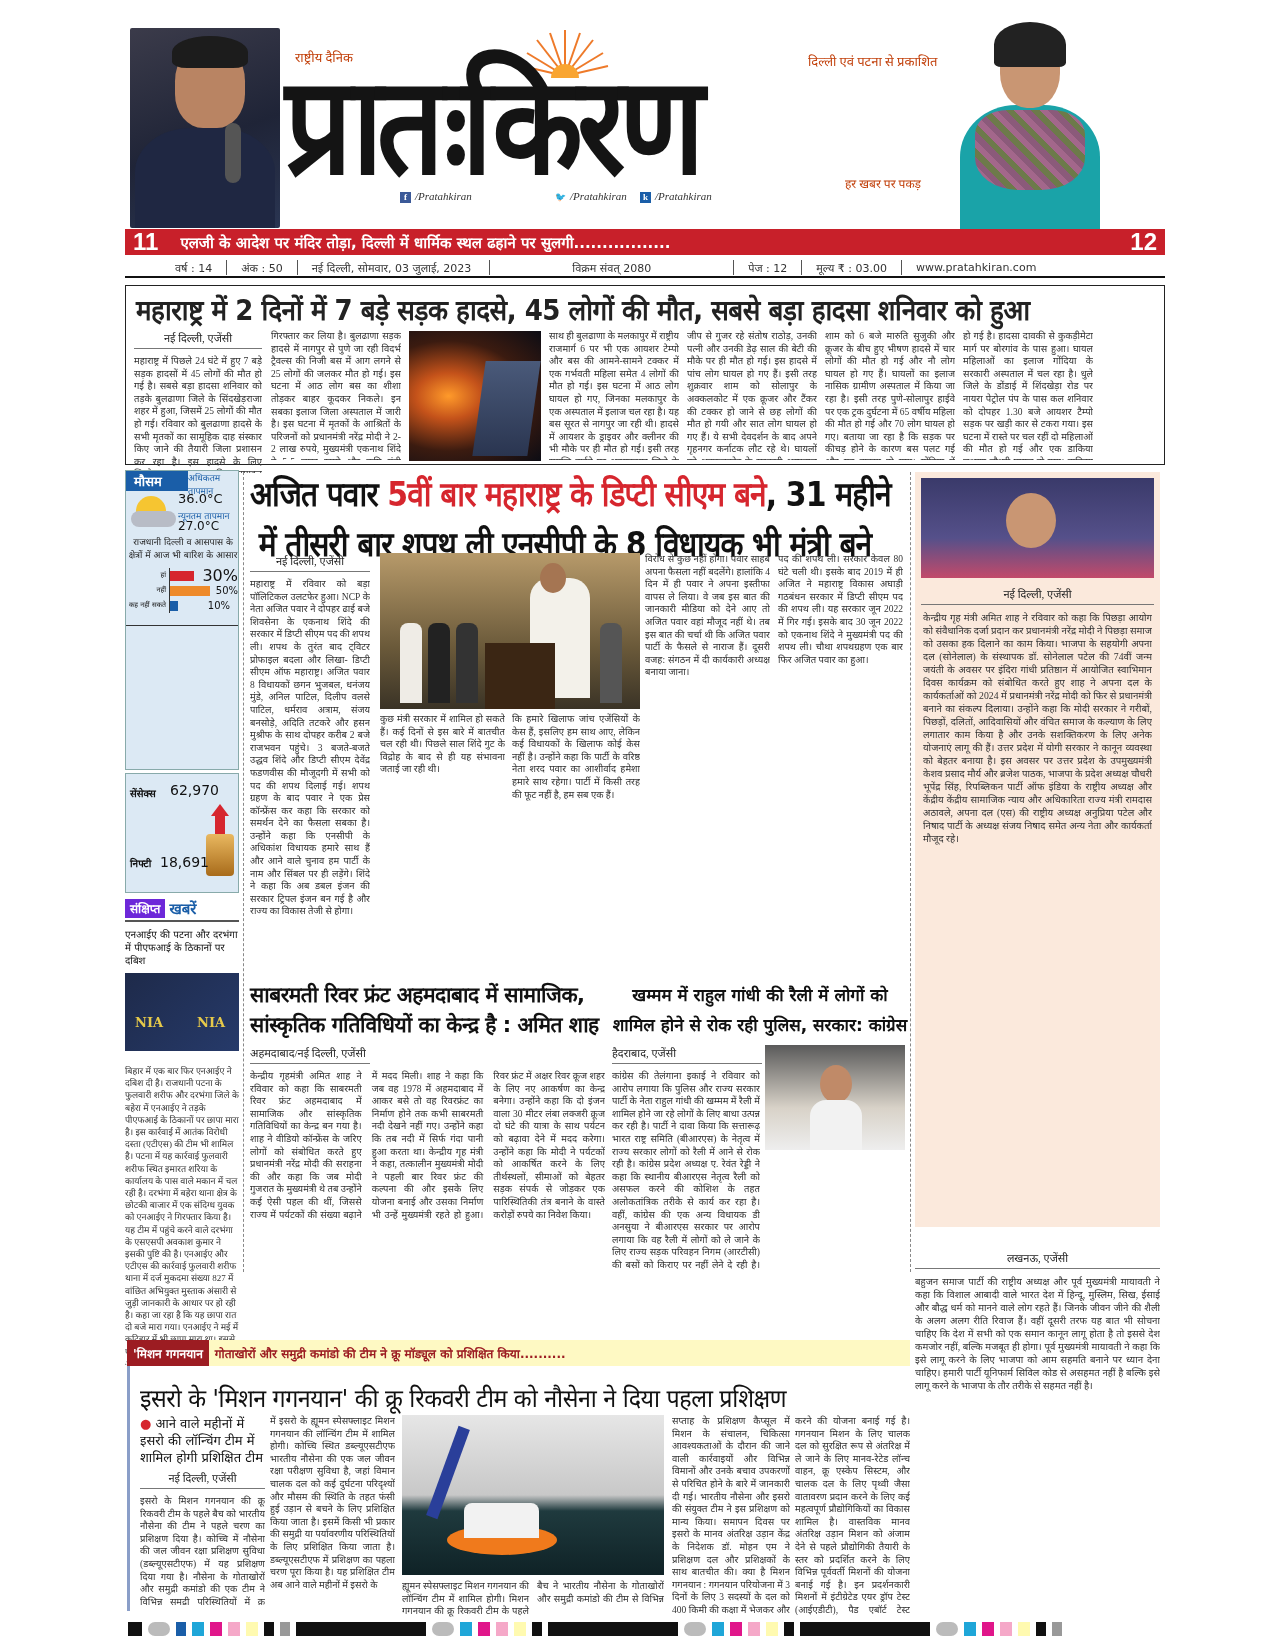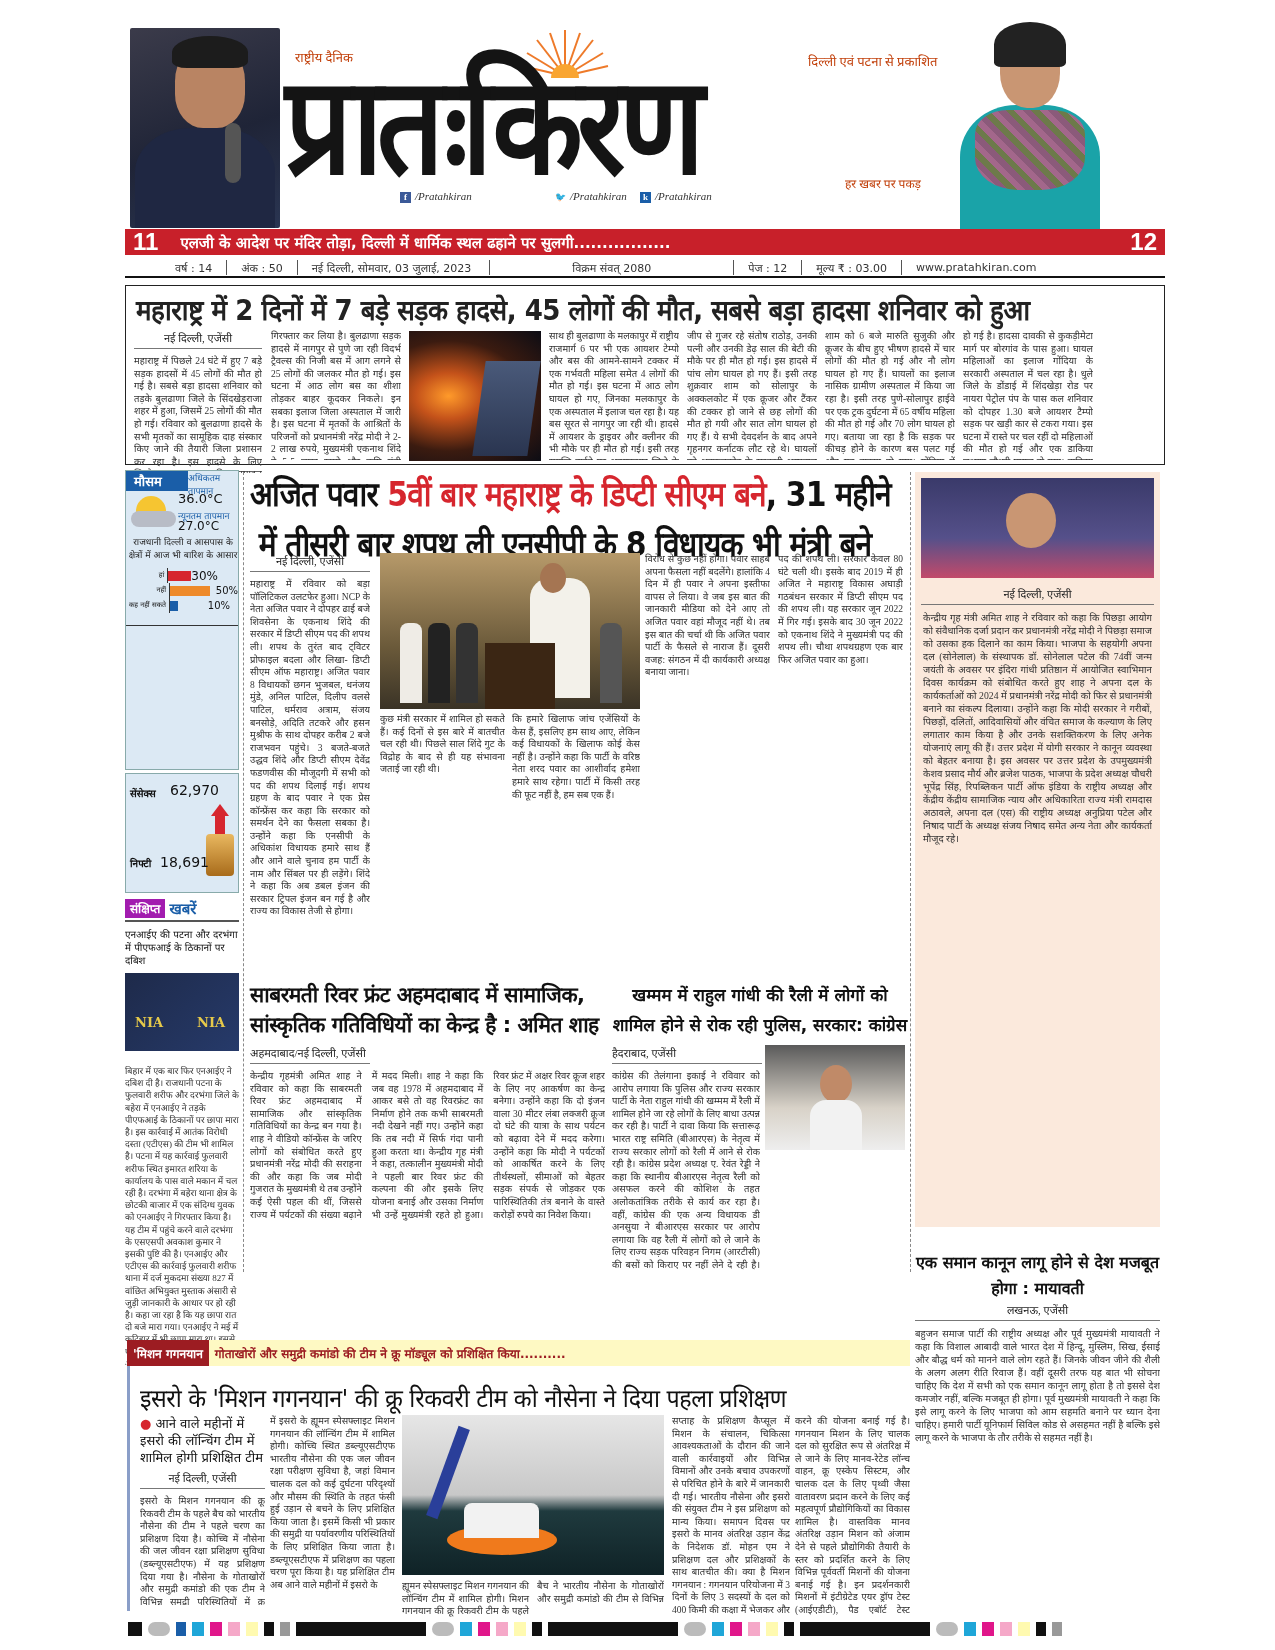--- a/index.html
+++ b/index.html
@@ -124,21 +124,21 @@
     <div style="position:absolute;left:52px;top:20px;font-size:13px">36.0°C</div>
     <div style="position:absolute;left:52px;top:38px;font-size:9px;color:#1a5ea8">न्यूनतम तापमान</div>
     <div style="position:absolute;left:52px;top:48px;font-size:12px">27.0°C</div>
     <div style="position:absolute;left:10px;top:25px;width:30px;height:30px;border-radius:50%;background:#f6c531"></div>
     <div style="position:absolute;left:5px;top:40px;width:45px;height:16px;border-radius:8px;background:#b8bcc6"></div>
     <div style="position:absolute;left:2px;top:65px;width:110px;font-size:9px;text-align:center;line-height:13px;color:#222">राजधानी दिल्ली व आसपास के क्षेत्रों में आज भी बारिश के आसार</div>
     <div id="poll" style="position:absolute;left:0;top:97px;width:112px">
         <div style="display: flex; align-items: center; height: 15px; font-size: 7px;">
           <span style="width: 44px; text-align: right; padding-right: 3px; border-right: 1px solid rgb(51, 51, 51); height: 15px; line-height: 15px;">हां</span>
           <span style="display: inline-block; height: 10px; background: rgb(214, 38, 46); width: 24px;"></span>
-          <span style="margin-left: auto; padding-right: 20px; font-size: 12px;">30%</span>
+          <span style="margin-left: auto; padding-right: 0; font-size: 16px;">30%</span>
         </div>
         <div style="display: flex; align-items: center; height: 15px; font-size: 7px;">
           <span style="width: 44px; text-align: right; padding-right: 3px; border-right: 1px solid rgb(51, 51, 51); height: 15px; line-height: 15px;">नहीं</span>
           <span style="display: inline-block; height: 10px; background: rgb(238, 138, 42); width: 40px;"></span>
           <span style="margin-left: auto; font-size: 10px;">50%</span>
         </div>
         <div style="display: flex; align-items: center; height: 15px; font-size: 7px;">
           <span style="width: 44px; text-align: right; padding-right: 3px; border-right: 1px solid rgb(51, 51, 51); height: 15px; line-height: 15px;">कह नहीं सकते</span>
           <span style="display: inline-block; height: 10px; background: rgb(26, 94, 168); width: 8px;"></span>
           <span style="margin-left: auto; padding-right: 8px; font-size: 10px;">10%</span>
@@ -151,21 +151,21 @@
   <span style="position:absolute;left:44px;top:8px;font-size:14px">62,970</span>
   <div style="position:absolute;left:85px;top:30px;width:0;height:0;border-left:9px solid transparent;border-right:9px solid transparent;border-bottom:12px solid #d6262e"></div>
   <div style="position:absolute;left:89px;top:42px;width:10px;height:20px;background:#d6262e"></div>
   <div style="position:absolute;left:80px;top:60px;width:28px;height:42px;background:linear-gradient(#e9b860,#a86b1a);border-radius:4px"></div>
   <span style="position:absolute;left:4px;top:82px;font-size:10px;font-weight:bold">निफ्टी</span>
   <span style="position:absolute;left:34px;top:80px;font-size:14px">18,691</span>
 </div>
 
 <div class="abs" style="left:125px;top:898px;width:114px">
   <div style="display:flex;align-items:center;border-bottom:2px solid #555;padding-bottom:2px">
-    <span style="background:#a21caf;color:#fff;font-weight:bold;font-size:12px;padding:1px 5px">संक्षिप्त</span>
+    <span style="background:#6d28d9;color:#fff;font-weight:bold;font-size:12px;padding:1px 5px">संक्षिप्त</span>
     <span style="color:#1a5ea8;font-weight:bold;font-size:15px;margin-left:4px">खबरें</span>
   </div>
   <div style="font-size:10px;line-height:13px;margin-top:6px">एनआईए की पटना और दरभंगा में पीएफआई के ठिकानों पर दबिश</div>
   <div style="margin-top:6px;height:78px;background:linear-gradient(135deg,#1e2a4a,#263a6a);position:relative">
     <span style="position:absolute;left:10px;top:42px;color:#e6c94a;font-weight:bold;font-size:13px;font-family:'DejaVu Serif',serif">NIA</span>
     <span style="position:absolute;left:72px;top:42px;color:#e6c94a;font-weight:bold;font-size:13px;font-family:'DejaVu Serif',serif">NIA</span>
   </div>
   <div class="body-text" style="margin-top:14px;height:300px;font-size:9px;line-height:12.2px;text-align:left">बिहार में एक बार फिर एनआईए ने दबिश दी है। राजधानी पटना के फुलवारी शरीफ और दरभंगा जिले के बहेरा में एनआईए ने तड़के पीएफआई के ठिकानों पर छापा मारा है। इस कार्रवाई में आतंक विरोधी दस्ता (एटीएस) की टीम भी शामिल है। पटना में यह कार्रवाई फुलवारी शरीफ स्थित इमारत शरिया के कार्यालय के पास वाले मकान में चल रही है। दरभंगा में बहेरा थाना क्षेत्र के छोटकी बाजार में एक संदिग्ध युवक को एनआईए ने गिरफ्तार किया है। यह टीम में पहुंचे करने वाले दरभंगा के एसएसपी अवकाश कुमार ने इसकी पुष्टि की है। एनआईए और एटीएस की कार्रवाई फुलवारी शरीफ थाना में दर्ज मुकदमा संख्या 827 में वांछित अभियुक्त मुस्ताक अंसारी से जुड़ी जानकारी के आधार पर हो रही है। कहा जा रहा है कि यह छापा रात दो बजे मारा गया। एनआईए ने मई में कटिहार में भी छापा मारा था। इससे पहले मोतिहारी, दरभंगा, मधुबनी और पटना में भी छापा मारा जा चुका है।</div>
 </div>
 
@@ -217,21 +217,20 @@
 <div class="abs" style="left:612px;top:1045px;width:150px">
   <div class="dateline" style="text-align:left">हैदराबाद, एजेंसी</div>
 </div>
 <div class="abs" style="left:765px;top:1045px;width:140px;height:105px;background:linear-gradient(180deg,#5a5a5a,#d8d2c8 60%,#eee)">
   <div style="position:absolute;left:55px;top:20px;width:32px;height:38px;border-radius:50%;background:#c08a68"></div>
   <div style="position:absolute;left:45px;top:55px;width:52px;height:50px;background:#f2f2f2;border-radius:16px 16px 0 0"></div>
 </div>
 <div class="body-text abs" style="left:612px;top:1070px;width:148px;height:200px">कांग्रेस की तेलंगाना इकाई ने रविवार को आरोप लगाया कि पुलिस और राज्य सरकार पार्टी के नेता राहुल गांधी की खम्मम में रैली में शामिल होने जा रहे लोगों के लिए बाधा उत्पन्न कर रही है। पार्टी ने दावा किया कि सत्तारूढ़ भारत राष्ट्र समिति (बीआरएस) के नेतृत्व में राज्य सरकार लोगों को रैली में आने से रोक रही है। कांग्रेस प्रदेश अध्यक्ष ए. रेवंत रेड्डी ने कहा कि स्थानीय बीआरएस नेतृत्व रैली को असफल करने की कोशिश के तहत अलोकतांत्रिक तरीके से कार्य कर रहा है। वहीं, कांग्रेस की एक अन्य विधायक डी अनसुया ने बीआरएस सरकार पर आरोप लगाया कि वह रैली में लोगों को ले जाने के लिए राज्य सड़क परिवहन निगम (आरटीसी) की बसों को किराए पर नहीं लेने दे रही है। उन्होंने कहा, "यह खेदजनक है कि सरकारी मशीनरी जनता को निजी वाहनों को किराए पर लेने से रोक रही है।" उल्लेखनीय है कि साल के अंत में होने वाले राज्य विधानसभा चुनावों के लिए चुनावी बिगुल फूंकने के लिए हैदराबाद से करीब 200 किलोमीटर दूर खम्मम में कांग्रेस की जनसभा आयोजित की गई है। यह रैली कांग्रेस विधायक दल के नेता मल्लू भट्टी विक्रमार्क की 'पदयात्रा' के समापन पर आयोजित की गई है।</div>
 
 <div class="abs" style="left:915px;top:1250px;width:245px;text-align:center">
-  <div style="font-size:16px;font-weight:bold;line-height:26px">एक समान कानून लागू होने से देश मजबूत होगा : मायावती</div>
   <div class="dateline">लखनऊ, एजेंसी</div>
   <div class="body-text" style="height:300px;font-size:9.7px;line-height:13px;text-align:justify">बहुजन समाज पार्टी की राष्ट्रीय अध्यक्ष और पूर्व मुख्यमंत्री मायावती ने कहा कि विशाल आबादी वाले भारत देश में हिन्दू, मुस्लिम, सिख, ईसाई और बौद्ध धर्म को मानने वाले लोग रहते हैं। जिनके जीवन जीने की शैली के अलग अलग रीति रिवाज हैं। वहीं दूसरी तरफ यह बात भी सोचना चाहिए कि देश में सभी को एक समान कानून लागू होता है तो इससे देश कमजोर नहीं, बल्कि मजबूत ही होगा। पूर्व मुख्यमंत्री मायावती ने कहा कि इसे लागू करने के लिए भाजपा को आम सहमति बनाने पर ध्यान देना चाहिए। हमारी पार्टी यूनिफार्म सिविल कोड से असहमत नहीं है बल्कि इसे लागू करने के भाजपा के तौर तरीके से सहमत नहीं है।</div>
 </div>
 
 <div class="abs" style="left:127px;top:1340px;width:783px;height:26px;display:flex;background:#fef9c3">
   <span style="background:#9c1c22;color:#fff;font-weight:bold;font-size:12px;padding:5px 6px">'मिशन गगनयान</span>
   <span style="color:#9c1c22;font-weight:bold;font-size:12px;padding:5px 6px;white-space:nowrap">गोताखोरों और समुद्री कमांडो की टीम ने क्रू मॉड्यूल को प्रशिक्षित किया..........</span>
 </div>
 <div class="abs" style="left:127px;top:1366px;width:3px;height:245px;background:#8a9ec8"></div>
 <div class="abs" style="left:140px;top:1380px;width:770px;font-size:25px;white-space:nowrap;letter-spacing:-0.5px;transform:scaleX(.93);transform-origin:left">इसरो के 'मिशन गगनयान' की क्रू रिकवरी टीम को नौसेना ने दिया पहला प्रशिक्षण</div>

